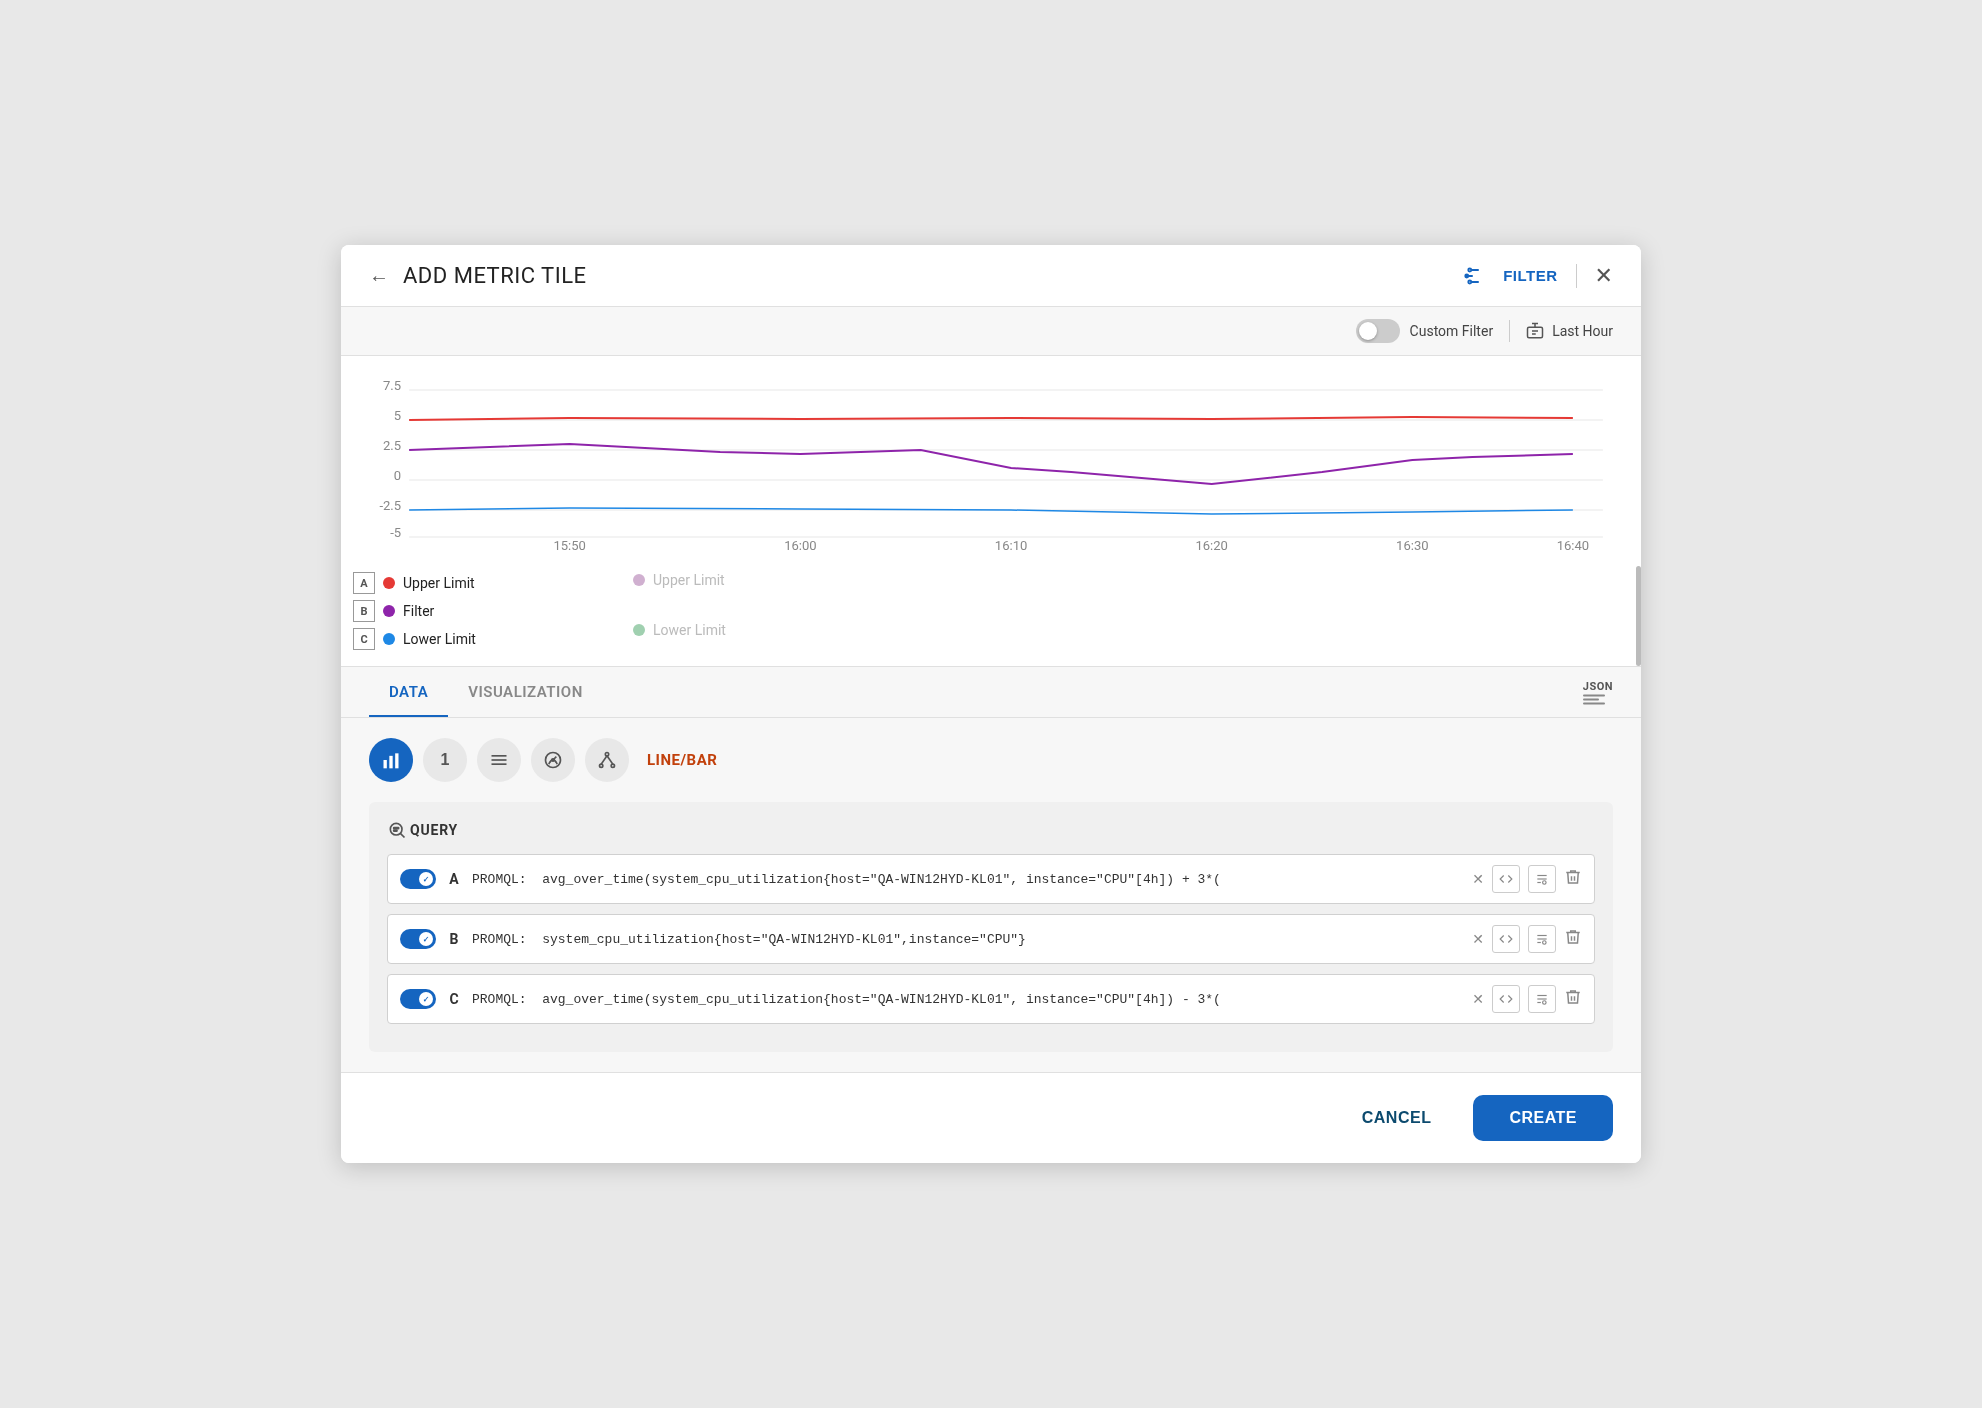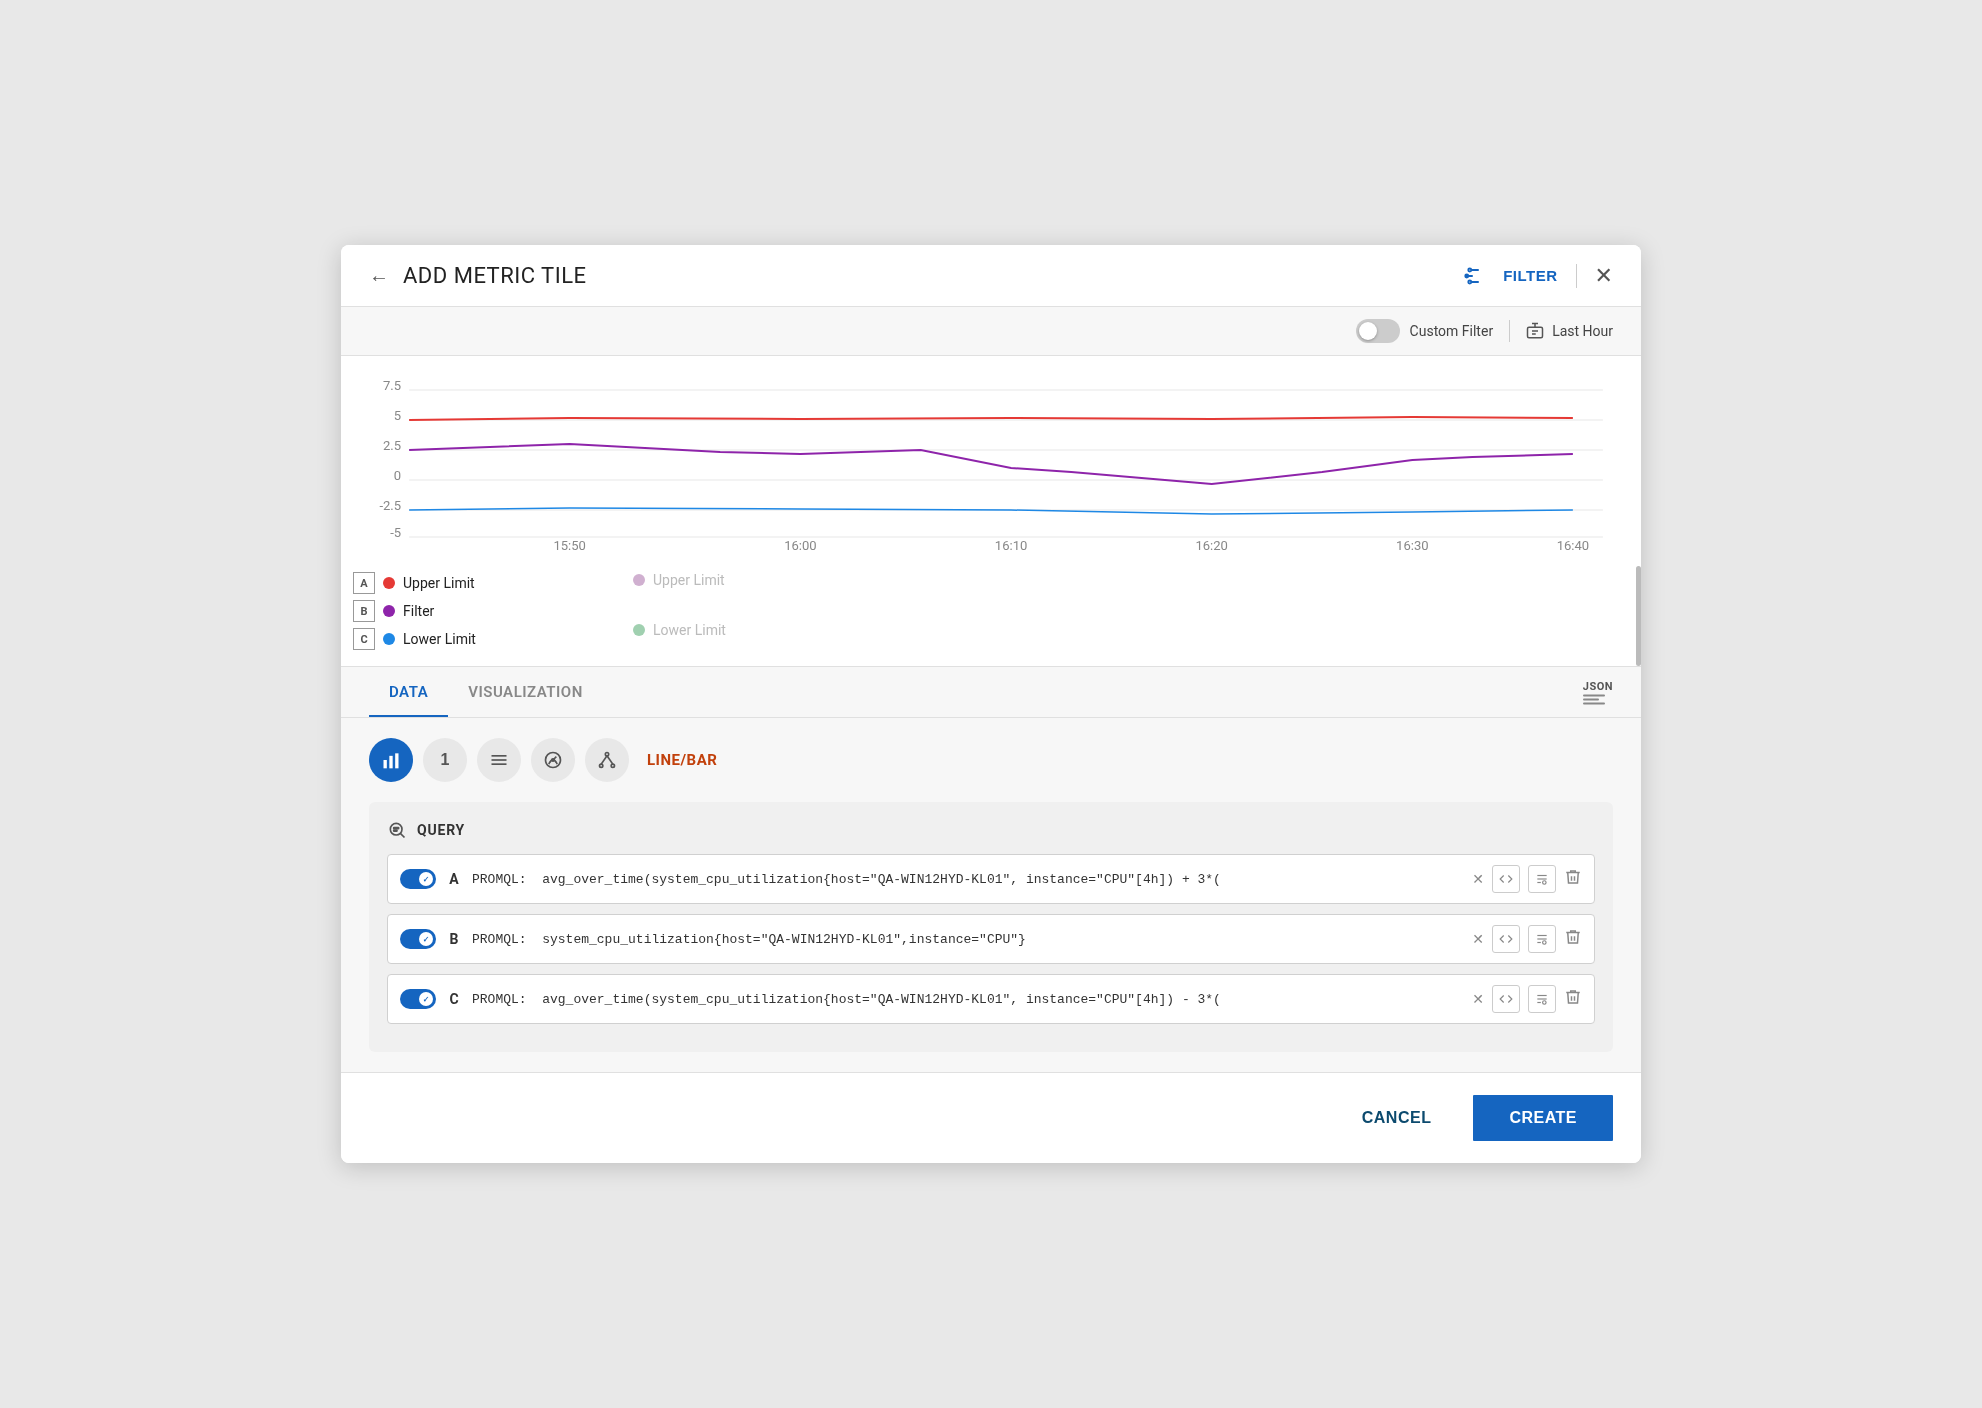--- a/index.html
+++ b/index.html
@@ -295,21 +295,21 @@
     }
     
     .query-section {
       background: #f0f0f0;
       border-radius: 6px;
       padding: 18px 18px;
     }
     .query-header {
       display: flex;
       align-items: center;
-      gap: 10px;
+      gap: 3px;
       margin-bottom: 14px;
     }
     .query-title {
       font-size: 14px;
       font-weight: 700;
       color: #333;
       letter-spacing: 0.8px;
     }
     .query-row {
       display: flex;
@@ -421,21 +421,21 @@
     }
     .create-btn {
       font-size: 16px;
       font-weight: 700;
       color: #fff;
       background: #1565c0;
       border: none;
       cursor: pointer;
       letter-spacing: 0.5px;
       padding: 14px 36px;
-      border-radius: 1px;
+      border-radius: 10px;
     }
   </style>
 </head>
 <body>
 
 <div class="modal">
 
   <div class="modal-header">
     <div class="header-left">
       <button class="back-btn">←</button>

